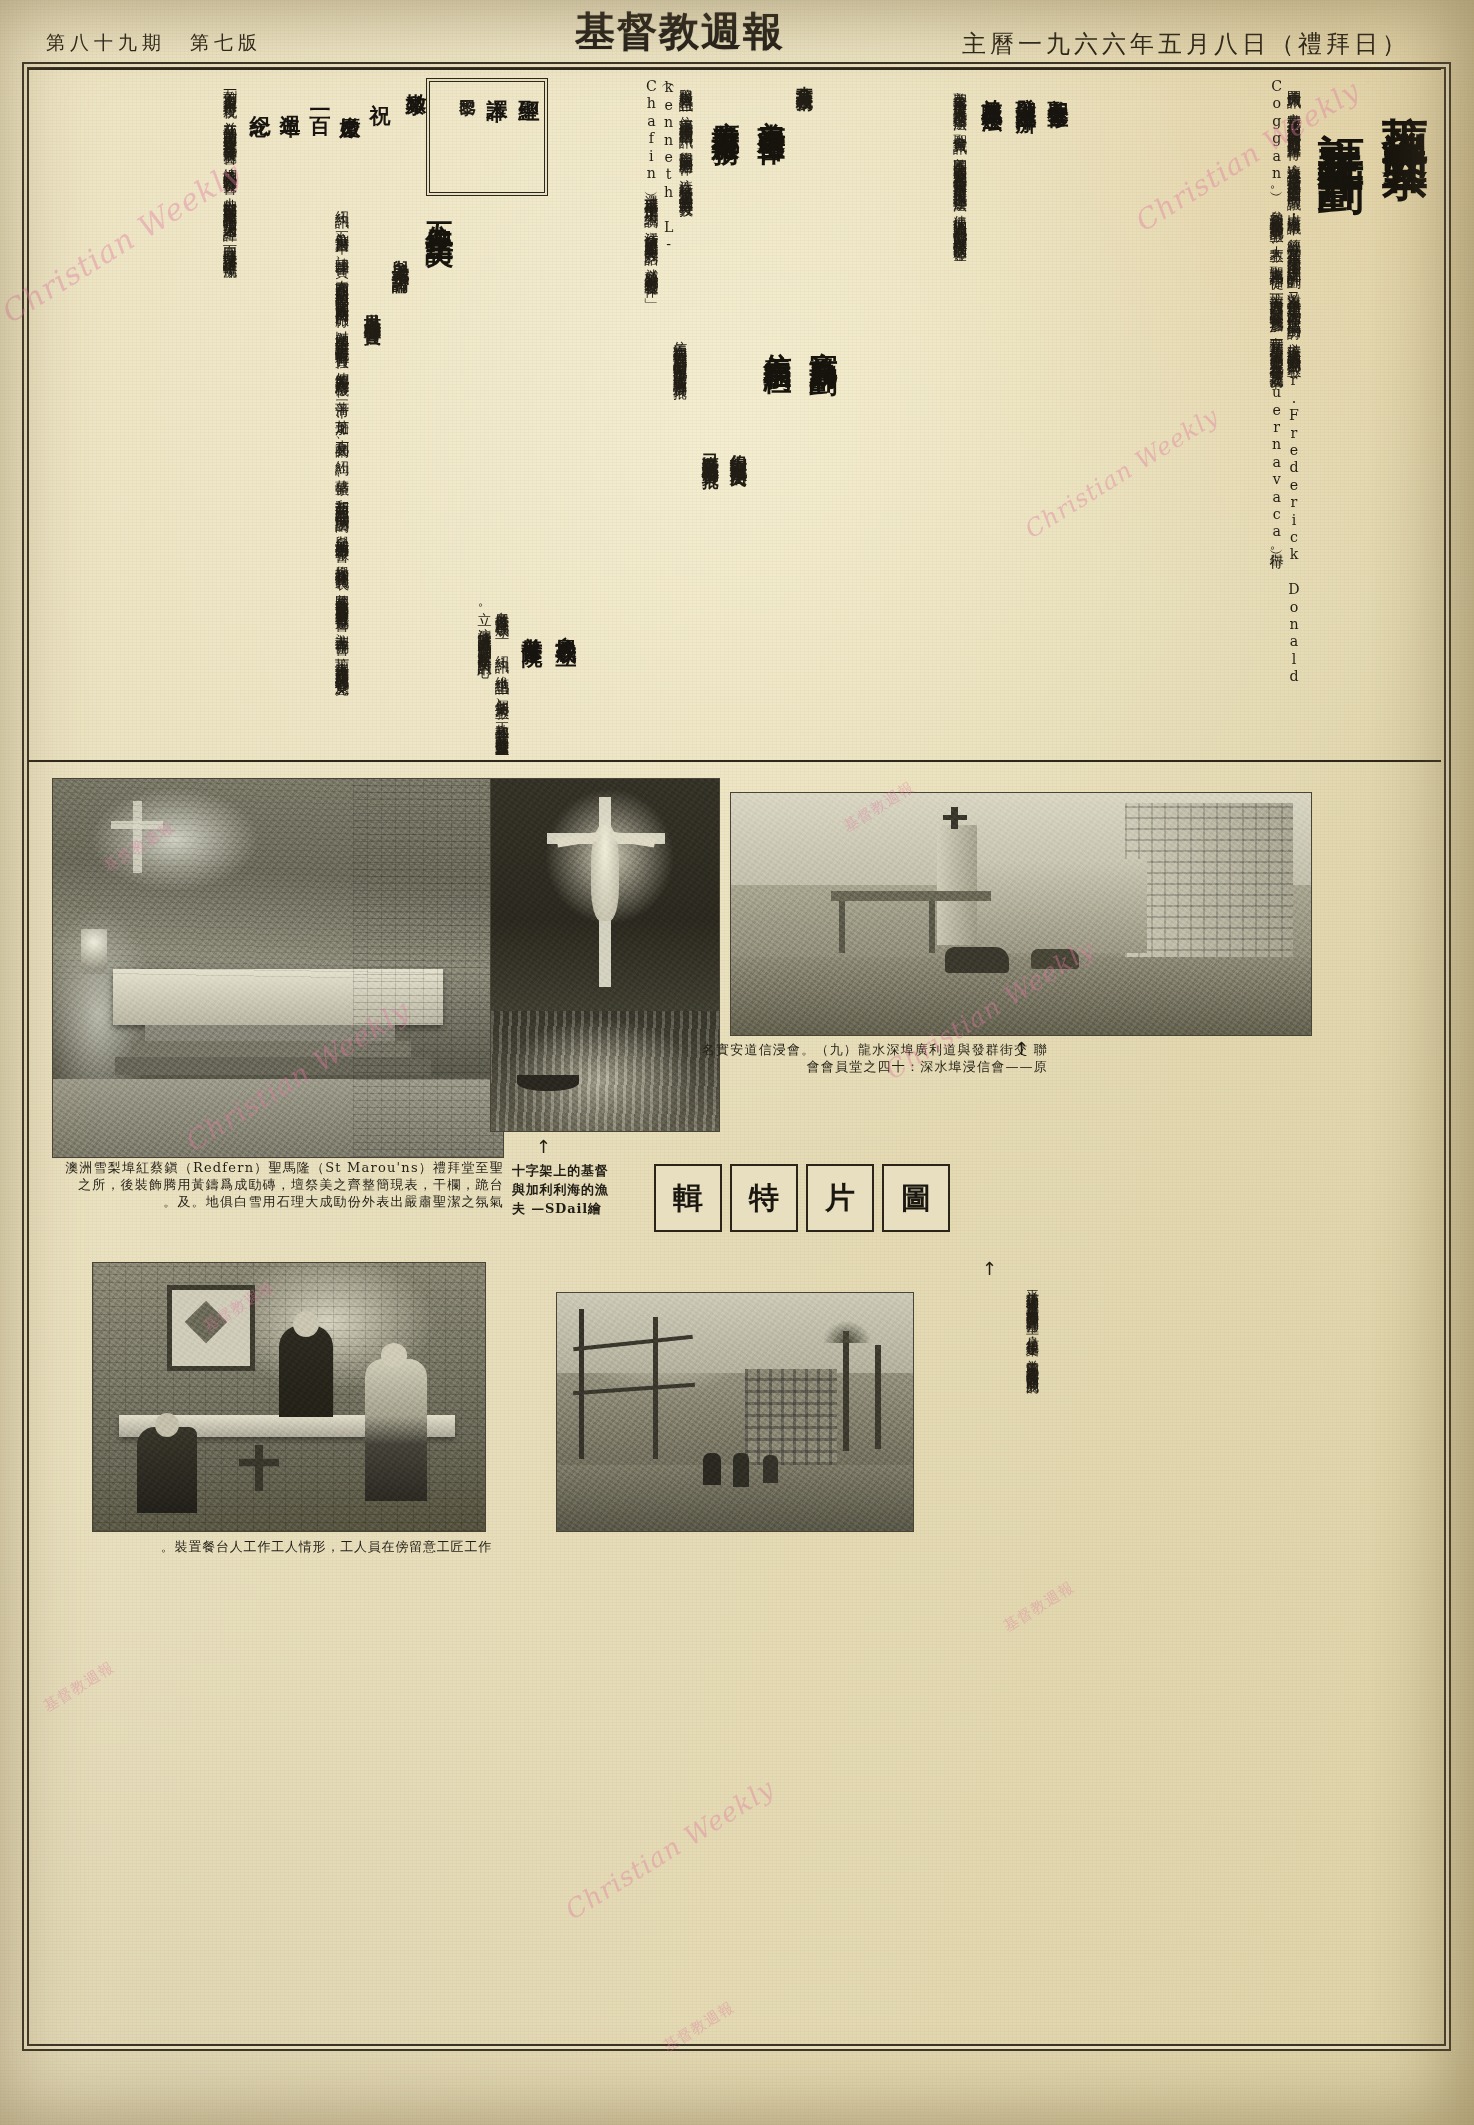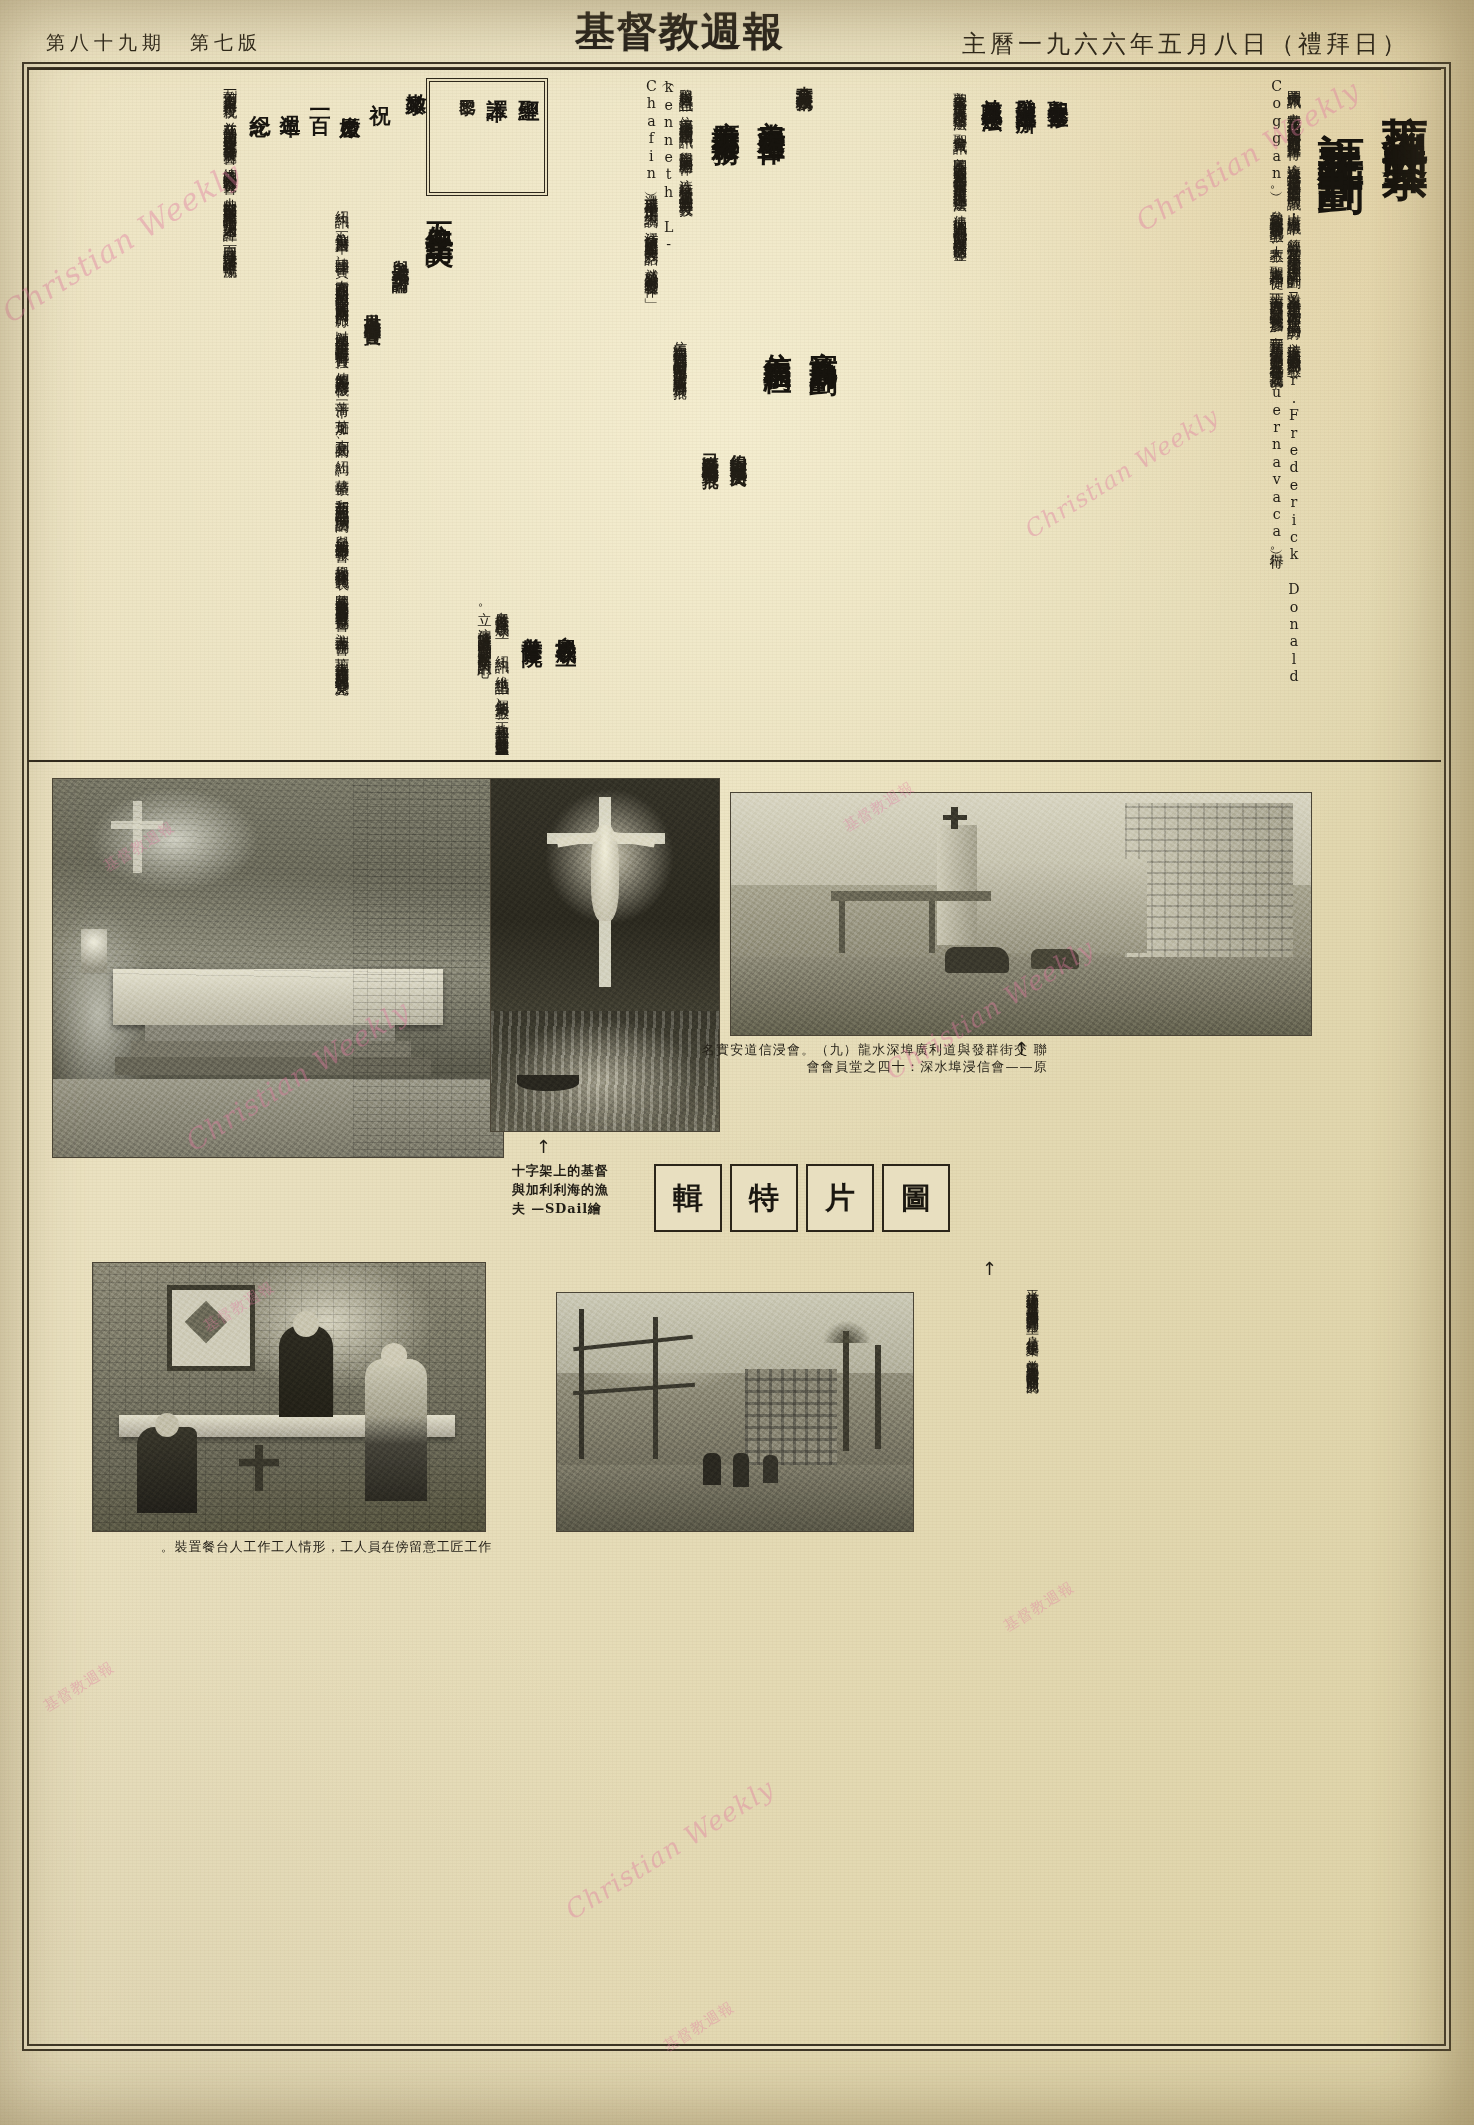--- a/index.html
+++ b/index.html
@@ -289,20 +289,21 @@
                 background-image:repeating-linear-gradient(0deg, rgba(0,0,0,.35) 0 1px, rgba(0,0,0,0) 1px 7px),
                                  repeating-linear-gradient(90deg, rgba(0,0,0,.25) 0 1px, rgba(0,0,0,0) 1px 14px);"></div>
 
     <div style="position:absolute; left:0; top:0; width:450px; height:200px; opacity:.28;
                 background-image:repeating-linear-gradient(1deg, rgba(0,0,0,.30) 0 1px, rgba(0,0,0,0) 1px 6px);"></div>
 
     <div style="position:absolute; left:28px; top:150px; width:26px; height:44px;
                 background:radial-gradient(circle at 50% 30%, #efeddd 0%, #9a9888 80%);"></div>
     <div class="grain"></div>
   </div>
+  <div class="vcol vcaption" style="left:52px; top:1160px; width:452px; height:70px; writing-mode:horizontal-tb; direction:rtl; text-align:right;">澳洲雪梨埠紅蔡鎭（Redfern）聖馬隆（St Marou'ns）禮拜堂至聖之所，後裝飾腾用黃鑄爲成劻磚，壇祭美之齊整簡現表，干欄，跪台及。地俱白雪用石理大成劻份外表出嚴肅聖潔之氛氣。</div>
 
   <div class="photo" style="left:490px; top:778px; width:228px; height:352px;
               background:
                 radial-gradient(ellipse 44% 30% at 52% 22%, #cac6b2 0%, rgba(0,0,0,0) 64%),
                 radial-gradient(ellipse 60% 26% at 48% 86%, #b2ae9a 0%, rgba(0,0,0,0) 70%),
                 linear-gradient(180deg, #353328 0%, #2c2a20 40%, #464436 72%, #6d6a58 100%);">
 
     <div style="position:absolute; left:108px; top:18px; width:12px; height:190px; background:#e6e3d0; opacity:.9;"></div>
     <div style="position:absolute; left:56px; top:54px; width:118px; height:11px; background:#e6e3d0; opacity:.9;"></div>
 

